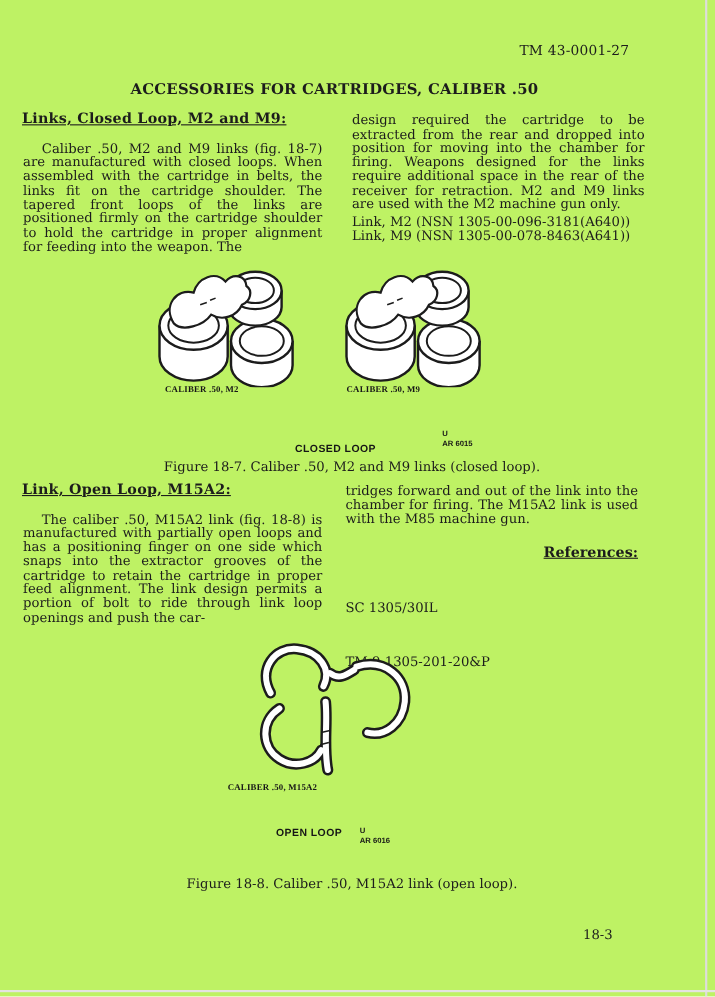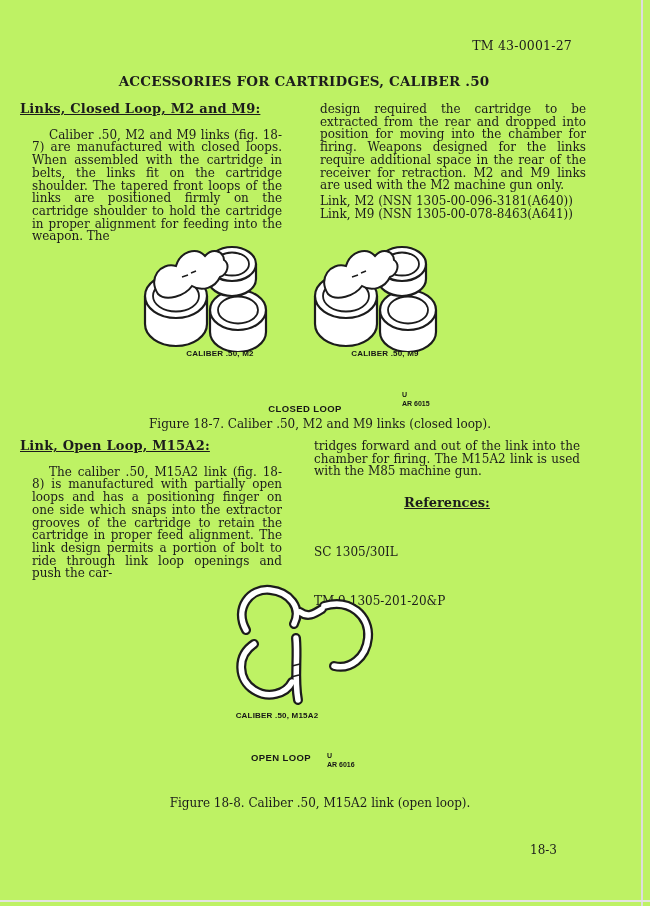--- a/index.html
+++ b/index.html
@@ -12,30 +12,30 @@
   .docnum{position:absolute; top:38px; right:78px; font-size:12.5px; letter-spacing:.2px;}
   .title{position:absolute; top:73px; left:0; width:608px; text-align:center;
     font-weight:bold; font-size:13.5px; letter-spacing:.2px;}
   .cols{position:absolute; left:20px; width:600px; display:flex; gap:26px;}
   .cols1{top:103px;}
   .cols2{top:440px;gap:20px;}
   .col{width:274px; font-size:12px; line-height:12.7px; text-align:justify;}
   .colR{width:266px;}
   .heading{font-weight:bold; font-size:13px; text-decoration:underline;
     margin:0 0 13px 0; text-align:left; letter-spacing:.2px;}
-  .para{margin:12px; text-indent:17px;}
+  .para{margin:1px; text-indent:17px;}
   .para-noindent{margin:0; text-indent:0;}
   .nsn{margin-top:3px; text-align:left;}
   .nsn div{white-space:nowrap; font-size:12px; line-height:12.7px;}
   .refs-heading{font-weight:bold; font-size:13px; text-decoration:underline;
-    margin:19px 0 13px 0; text-align:center;}
+    margin:19px 0 13px 0; text-align:right;}
   .ref-line{font-size:12px; line-height:12.7px; text-align:left;margin-top:36px;}
   .figure-svg{position:absolute;}
-  .fig-label{position:absolute; font-family:Liberation Sans, sans-serif;
-    font-weight:bold; font-size:8px; letter-spacing:.2px; text-align:center; color:#161616;}
+  .fig-label{position:absolute; font-family:Liberation Serif, serif;
+    font-weight:bold; font-size:8px; letter-spacing:.2px; color:#161616;}
   .loop-type{position:absolute; font-family:"Liberation Sans", sans-serif;
     font-weight:bold; font-size:9.5px; letter-spacing:.4px; text-align:center; color:#161616;margin-top:20px;}
   .credit{position:absolute; font-family:"Liberation Sans", sans-serif;
     font-weight:bold; font-size:7px; line-height:8.5px; color:#161616; text-align:left;}
   .fig-caption{position:absolute; left:16px; width:608px; text-align:center; font-size:12px;}
   .pagenum{position:absolute; top:843px; left:530px; font-size:12px;}
 </style>
 </head>
 <body>
 

